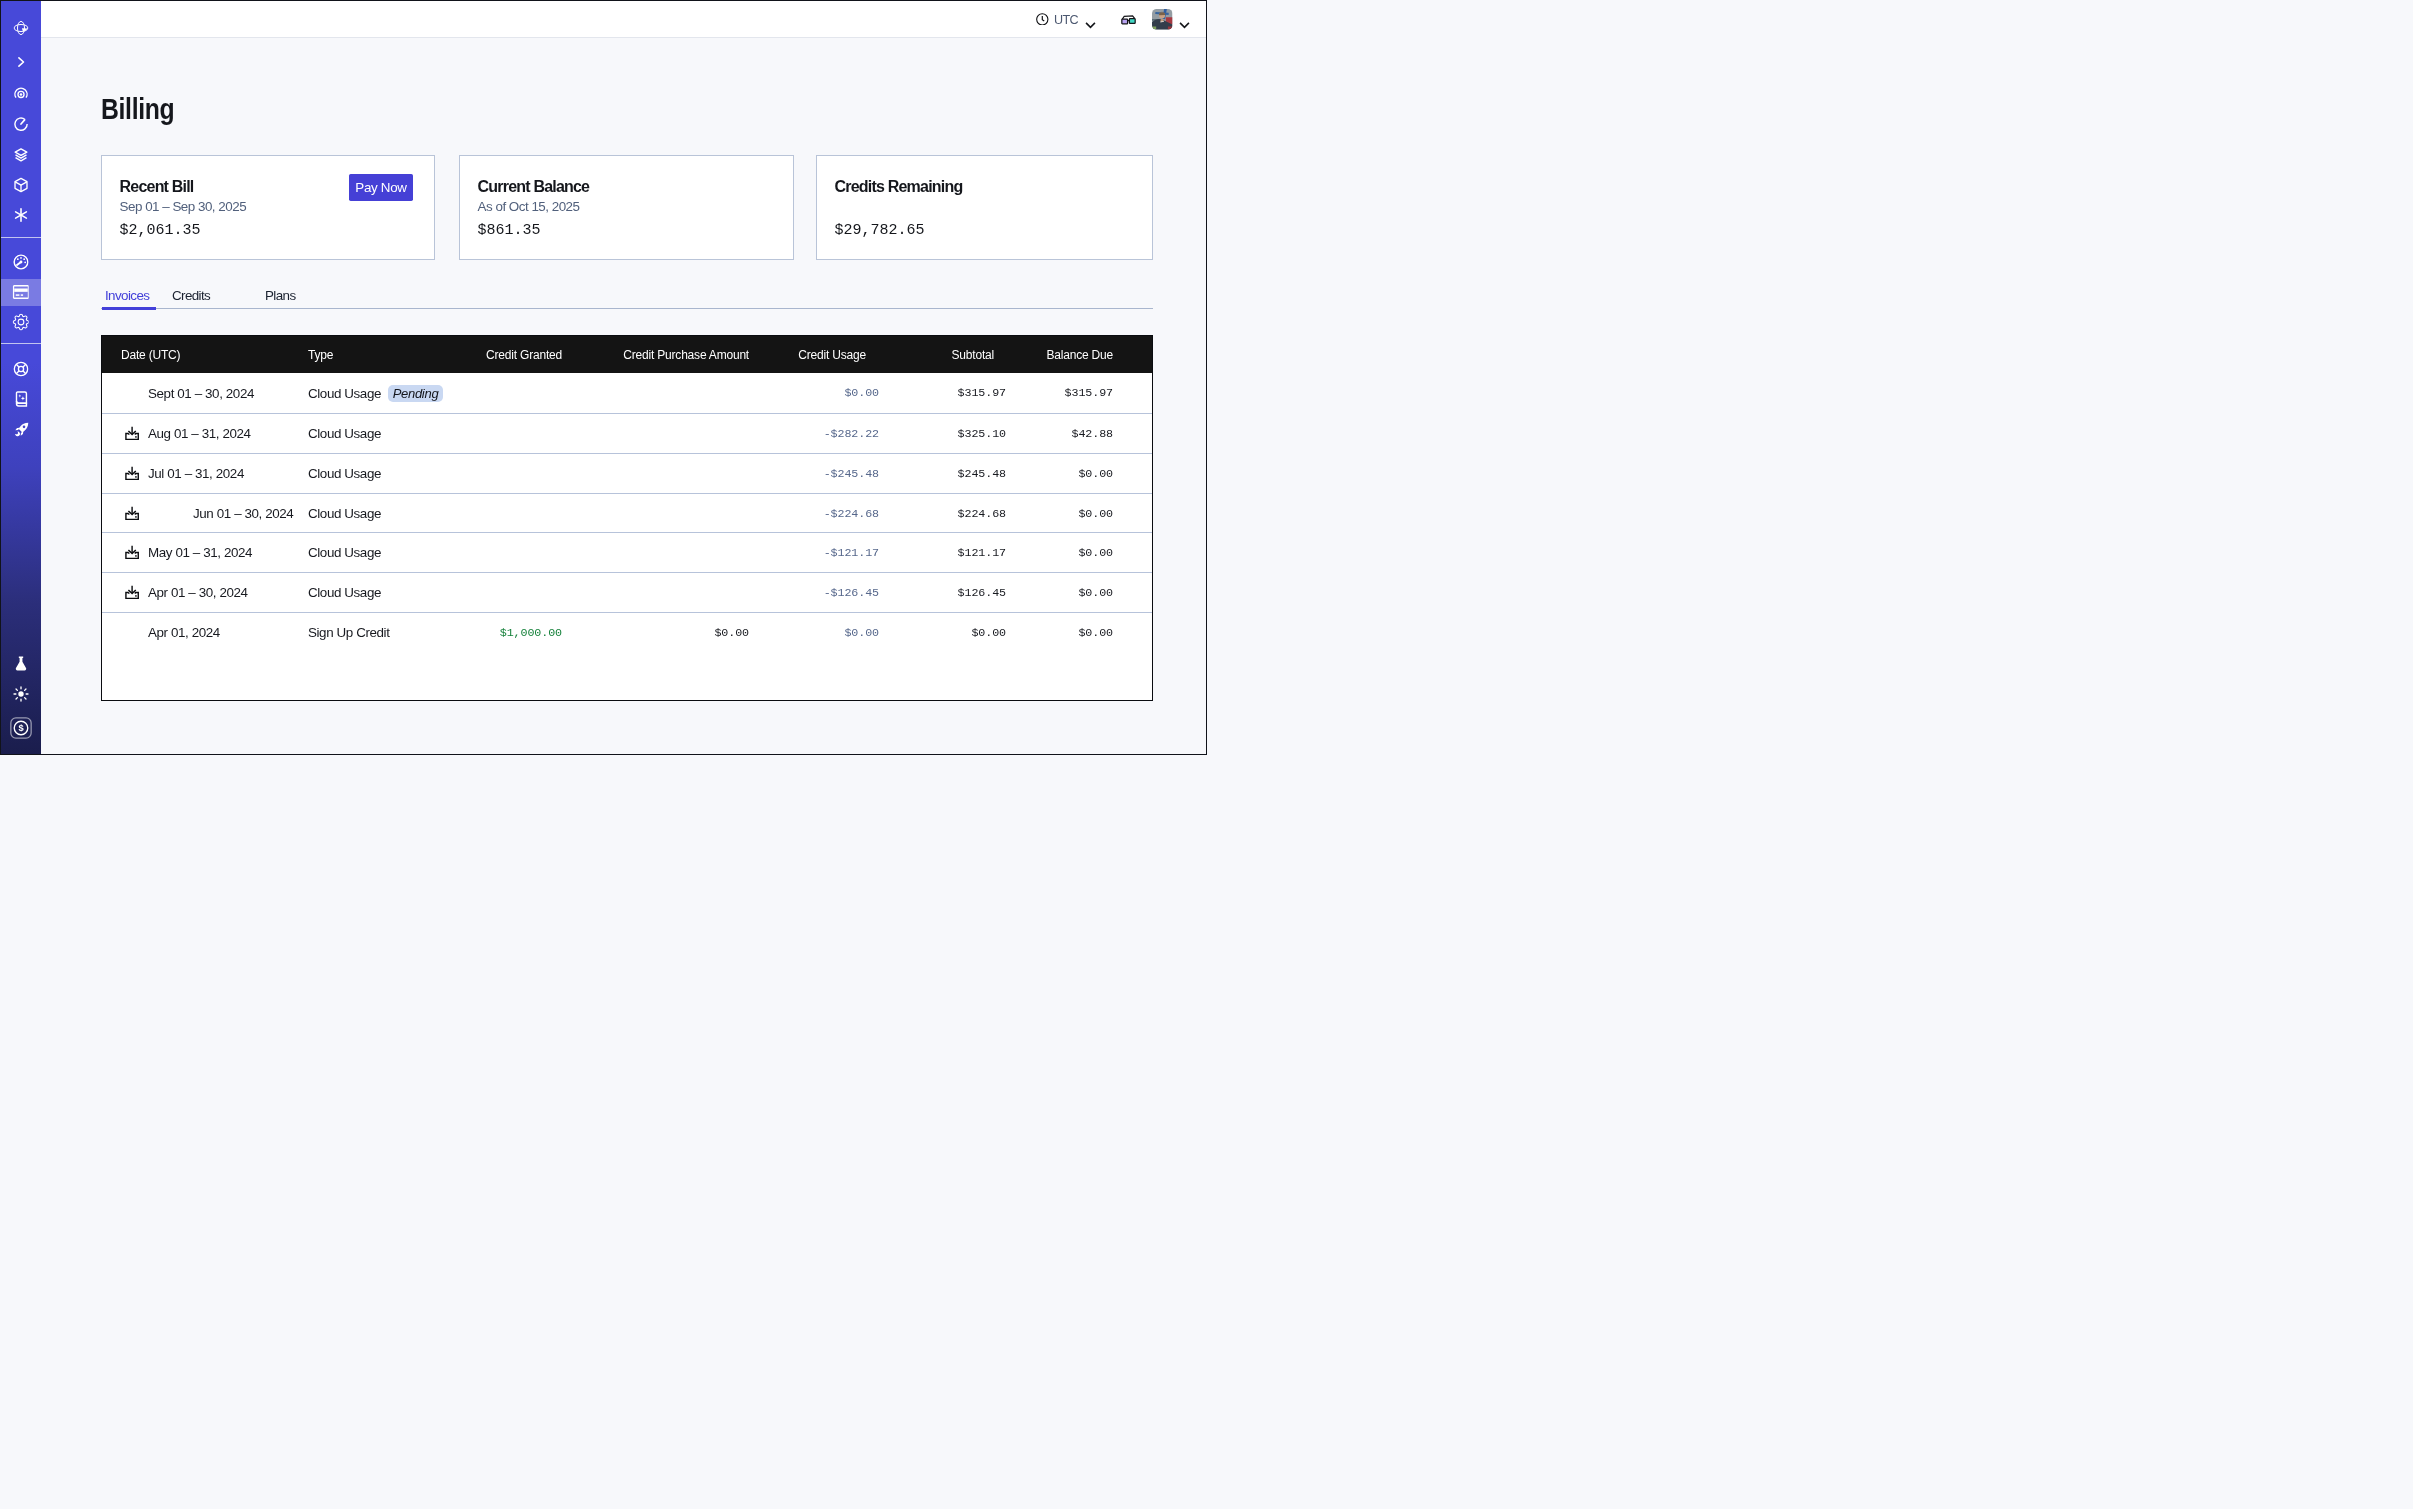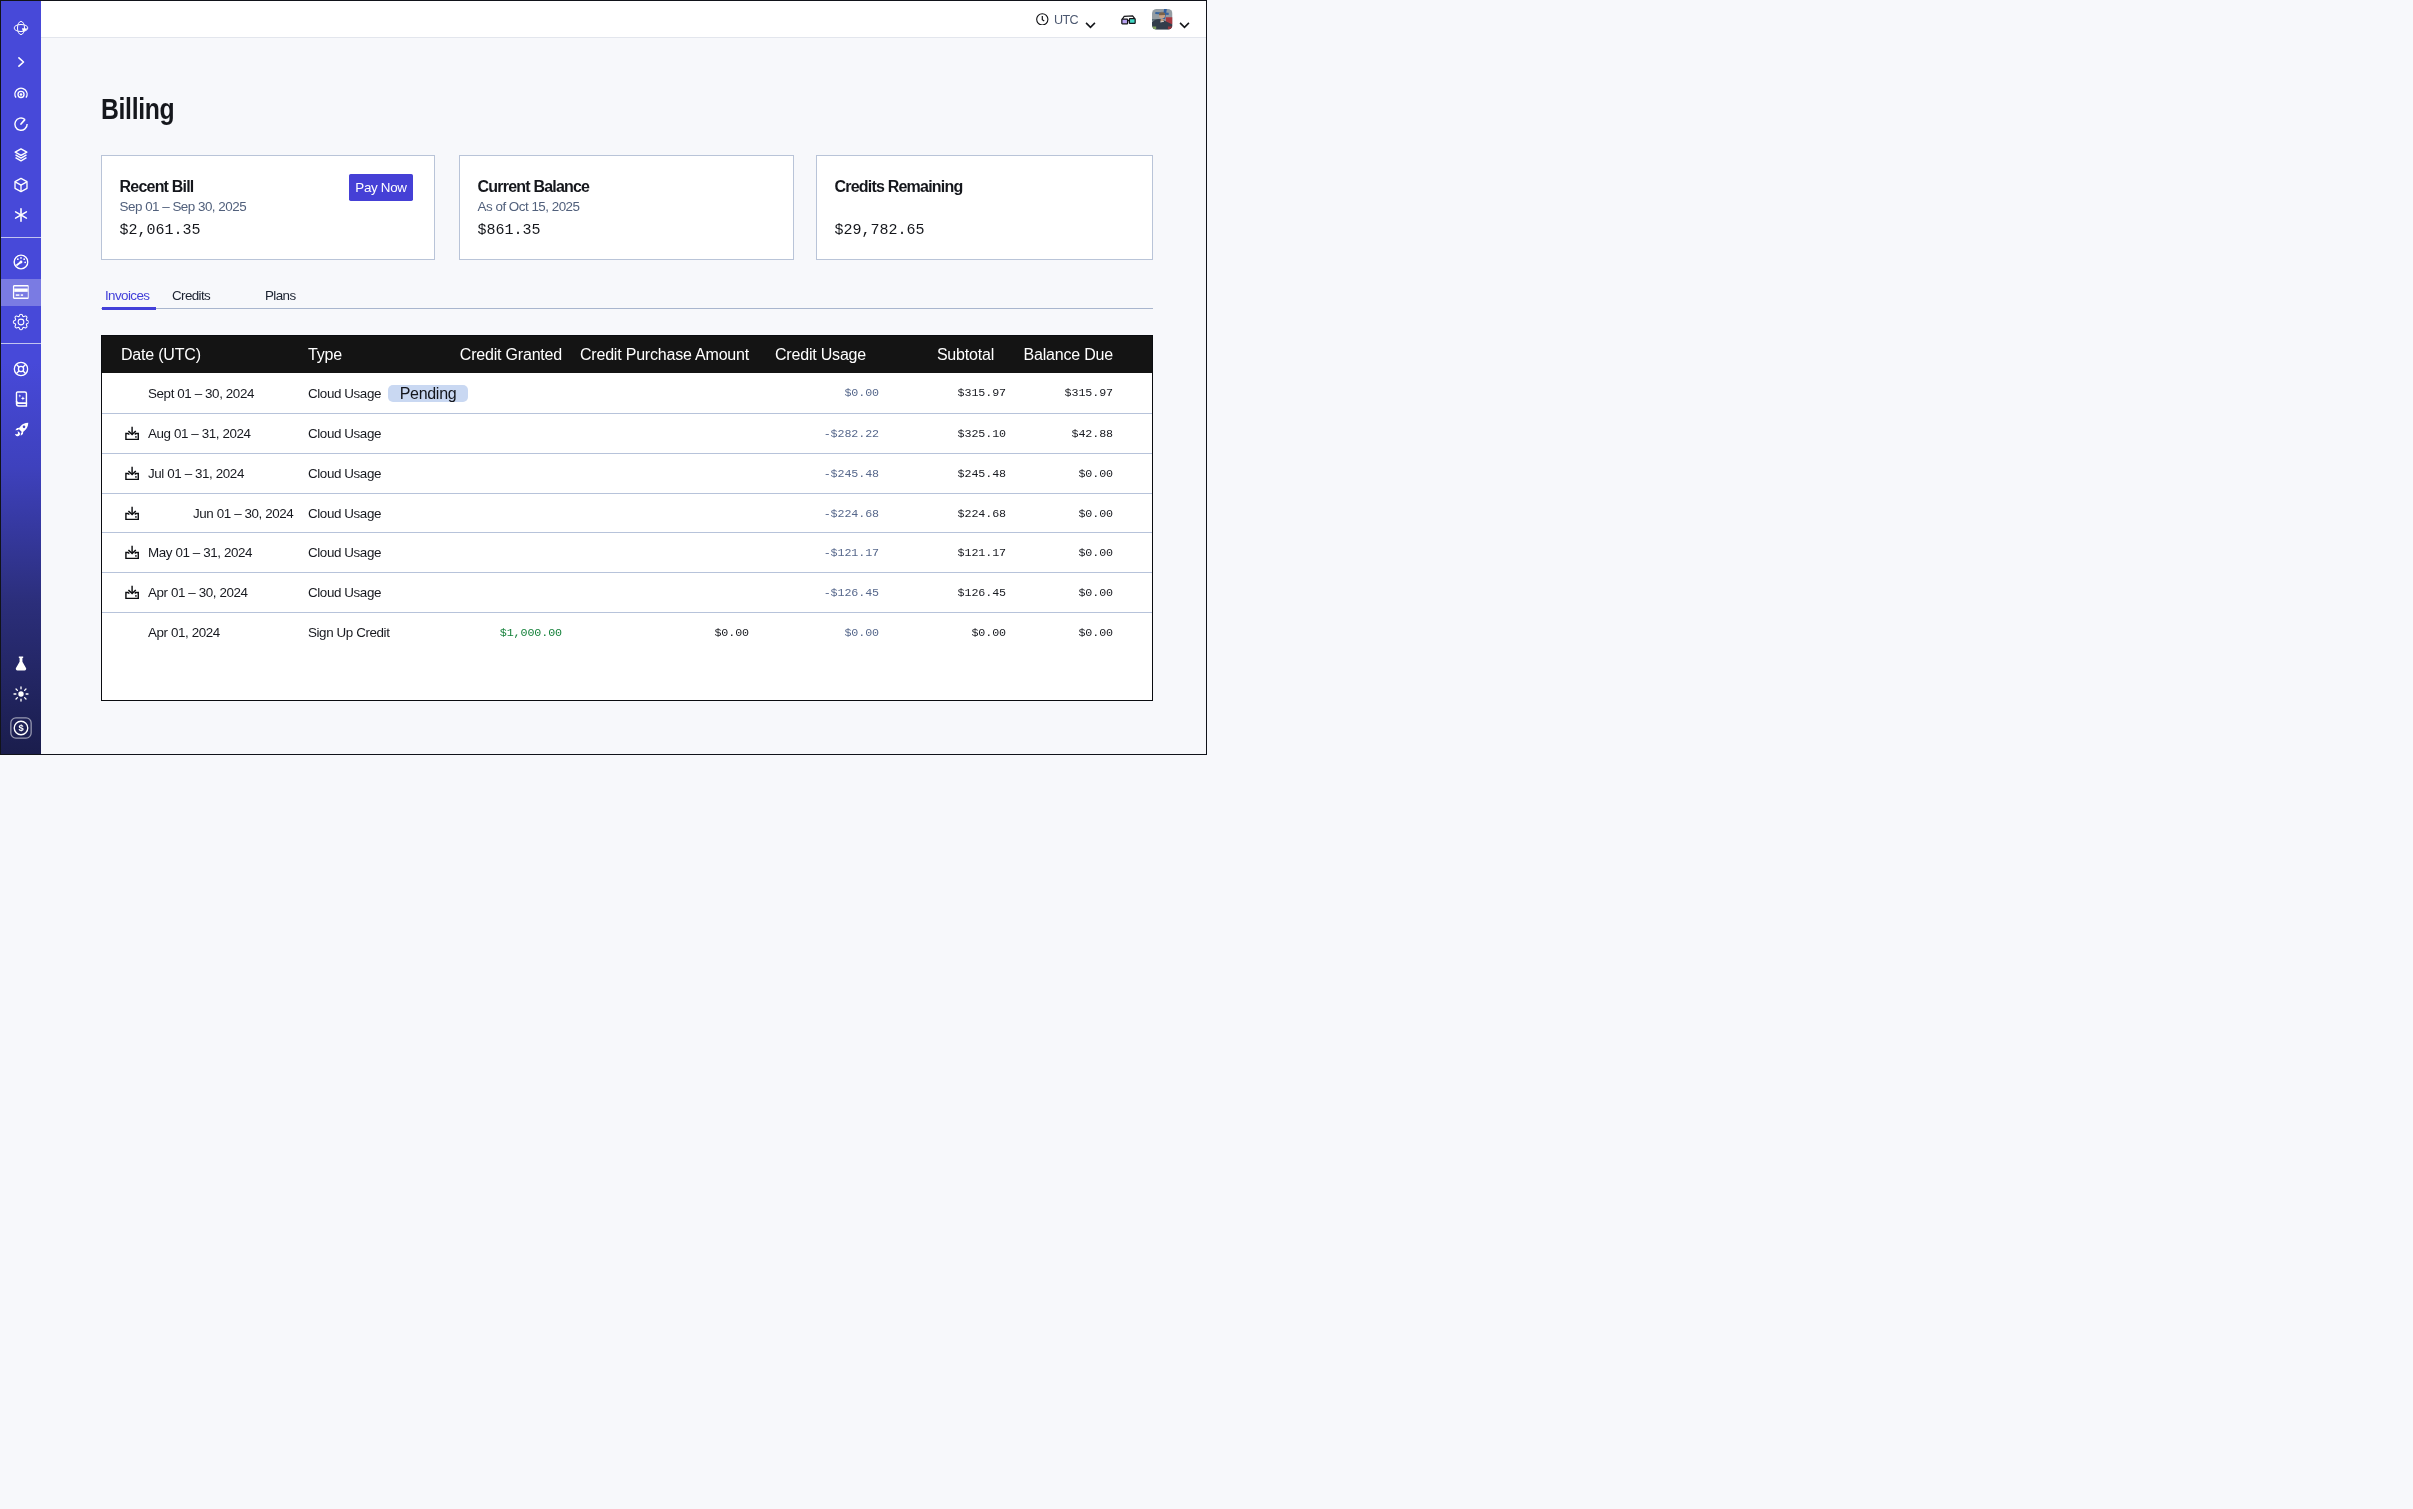--- a/index.html
+++ b/index.html
@@ -38,27 +38,27 @@
 .tab { position:absolute; font-size:13.4px; letter-spacing:-0.6px; color:#1b2230; }
 #tab1 { left:105px; top:288px; color:#4340d9; }
 #tab2 { left:172px; top:288px; }
 #tab3 { left:233px; top:288px;margin-left:32px; }
 #tabline { position:absolute; left:101px; top:308px; width:1052px; height:0.8px; background:#a9b6ce; }
 #tabunder { position:absolute; left:102px; top:307px; width:54px; height:2.5px; background:#4340d9; }
 
 
 #table { position:absolute; left:101px; top:335px; width:1052px; height:366px; background:#fff; border:0.8px solid #0a0c10; }
 #thead { position:absolute; left:0; top:0; width:1050px; height:37px; background:#141414; }
-.th { position:absolute; top:0; height:37px; display:flex; align-items:center; color:#fff; font-size:16px; letter-spacing:-0.2px; }
+.th { position:absolute; top:0; height:37px; display:flex; align-items:center; color:#fff; font-size:12px; letter-spacing:-0.2px; }
 .row { position:absolute; left:0; width:1050px; border-top:0.8px solid #b7c3da; }
 .cell { position:absolute; top:0; height:100%; display:flex; align-items:center; font-size:13.4px; letter-spacing:-0.4px; color:#181a20; }
 .num { justify-content:flex-end; font-family:"Liberation Mono",monospace; font-size:11.7px; letter-spacing:-0.1px; }
 .slate { color:#57688c; }
 .green { color:#17823c; }
-.badge { display:inline-block; background:#c9d8f2; border-radius:5px; height:17px; line-height:17px; padding:0 12px; font-size:16px; letter-spacing:-0.3px; color:#14161c; }
+.badge { display:inline-block; background:#c9d8f2; border-radius:5px; height:17px; line-height:17px; padding:0 5px; font-size:13px; letter-spacing:-0.3px; color:#14161c;font-style:italic; }
 #tfoot { position:absolute; left:0; top:317px; width:1050px; height:48px; border-top:0.8px solid #b7c3da; }
 #pagesel { position:absolute; left:21px; top:6.3px; width:58px; height:35px; border:0.8px solid #b9c4d8; border-radius:2.5px; background:#fff; }
 #pagesel span { position:absolute; left:11.7px; top:8.4px; font-size:14.2px; color:#15171c; }
 </style>
 </head>
 <body>
 <div id="sidebar">
     <div id="active-item"></div>
     <div class="snav" style="top:28px;">
       <svg width="15" height="14.2" viewBox="0 0 18 17">

